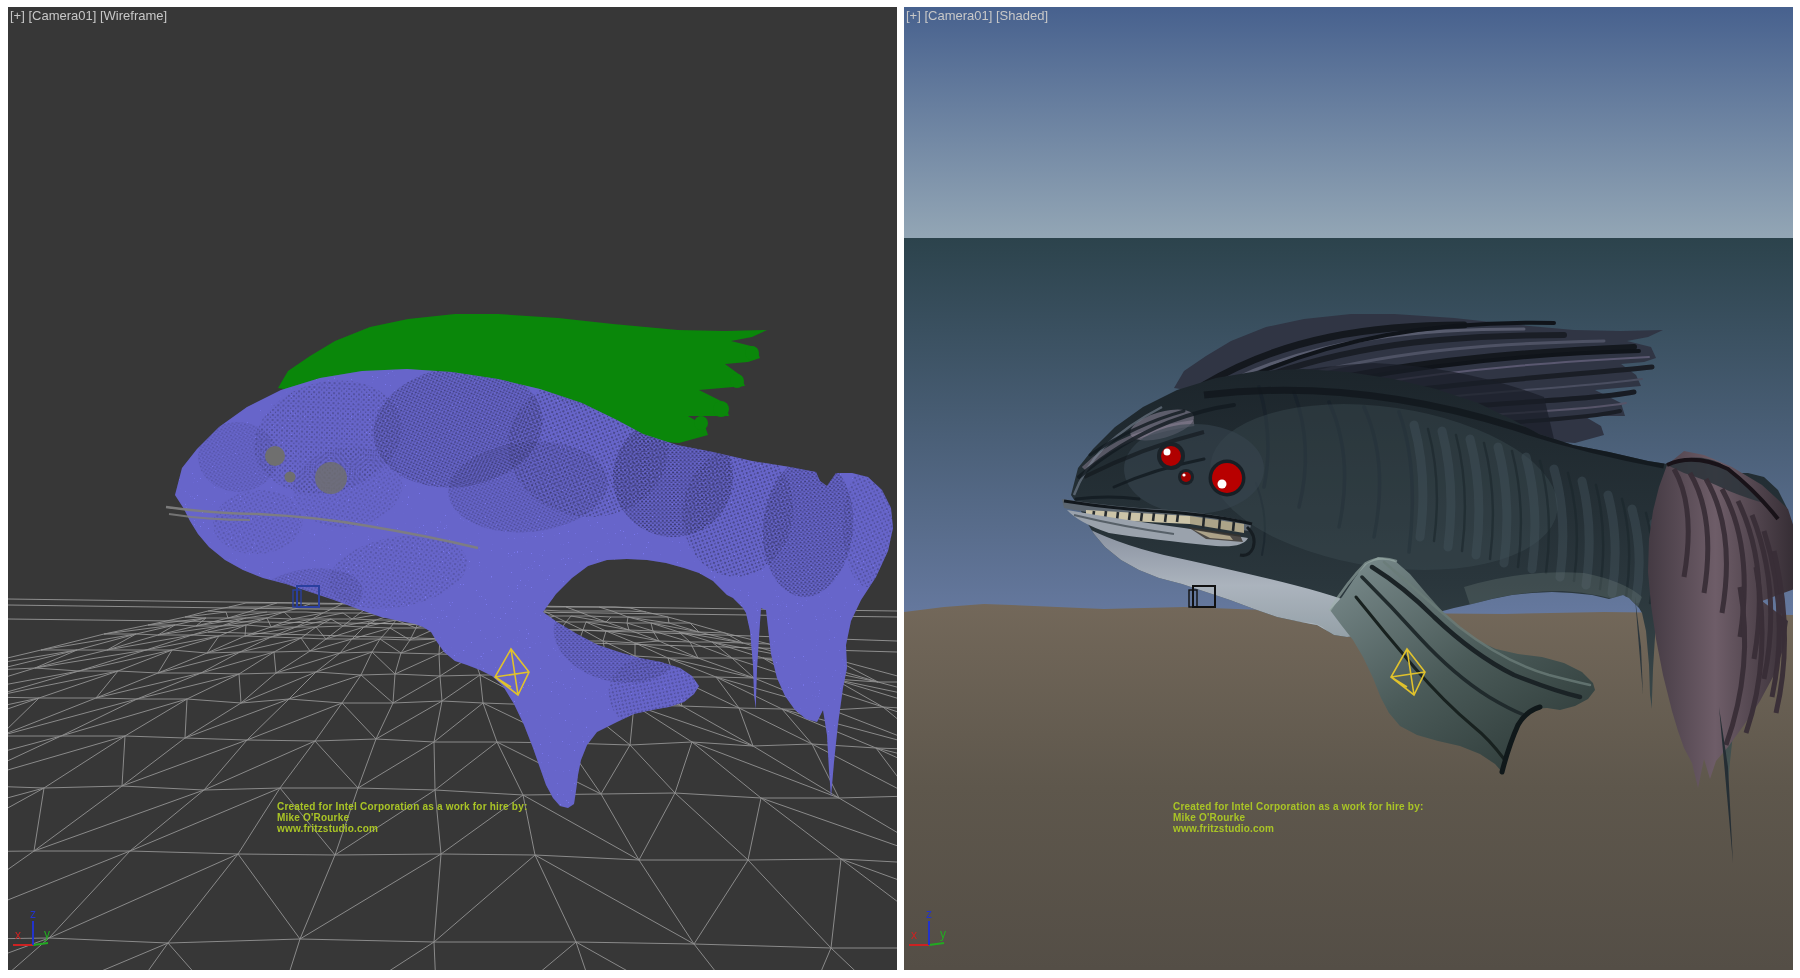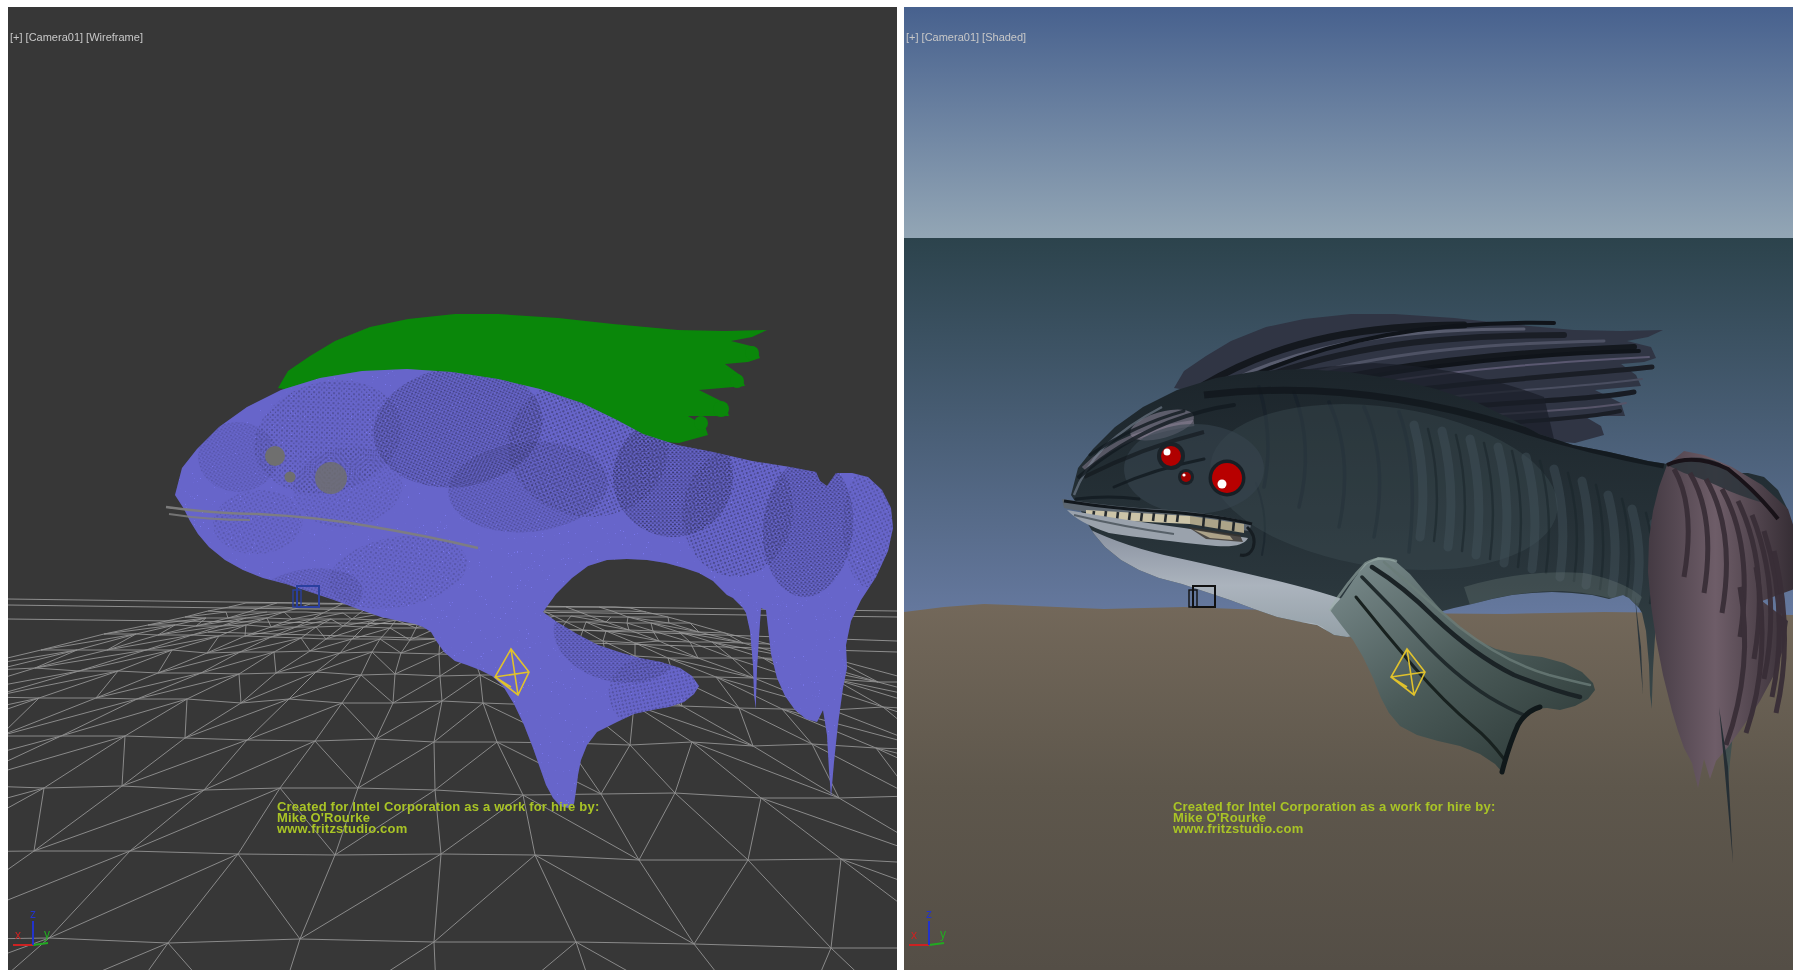--- a/index.html
+++ b/index.html
@@ -1,20 +1,20 @@
 <!DOCTYPE html>
 <html><head><meta charset="utf-8">
 <style>
 html,body{margin:0;padding:0;background:#ffffff;}
 body{width:1800px;height:978px;position:relative;font-family:"Liberation Sans",sans-serif;overflow:hidden;}
 .vp{position:absolute;top:7px;width:889px;height:963px;overflow:hidden;}
 #vpL{left:8px;background:#373737;}
 #vpR{left:904px;background:#4a6492;}
-.vplabel{position:absolute;left:2px;top:24px;color:#c8c8c8;font-size:11px;letter-spacing:0px;z-index:30;}
-.credit{position:absolute;left:269px;top:795px;color:#a9c426;font-size:13px;font-weight:bold;line-height:10.8px;z-index:30;letter-spacing:0.2px;}
+.vplabel{position:absolute;left:2px;top:1px;color:#c8c8c8;font-size:13px;letter-spacing:0px;z-index:30;}
+.credit{position:absolute;left:269px;top:795px;color:#a9c426;font-size:10px;font-weight:bold;line-height:10.8px;z-index:30;letter-spacing:0.2px;}
 .svgbox{position:absolute;left:0;top:0;}
 </style></head>
 <body>
 <div class="vp" id="vpL">
 <svg class="svgbox" width="889" height="963" viewBox="0 0 889 963">
 <defs>
 <filter id="nz" x="0%" y="0%" width="100%" height="100%">
           <feTurbulence type="fractalNoise" baseFrequency="0.65" numOctaves="2" seed="3" result="t"></feTurbulence>
           <feColorMatrix in="t" type="matrix" values="0 0 0 0 0  0 0 0 0 0  0 0 0 0 0  6 6 6 -8.8 0"></feColorMatrix>
         </filter>

